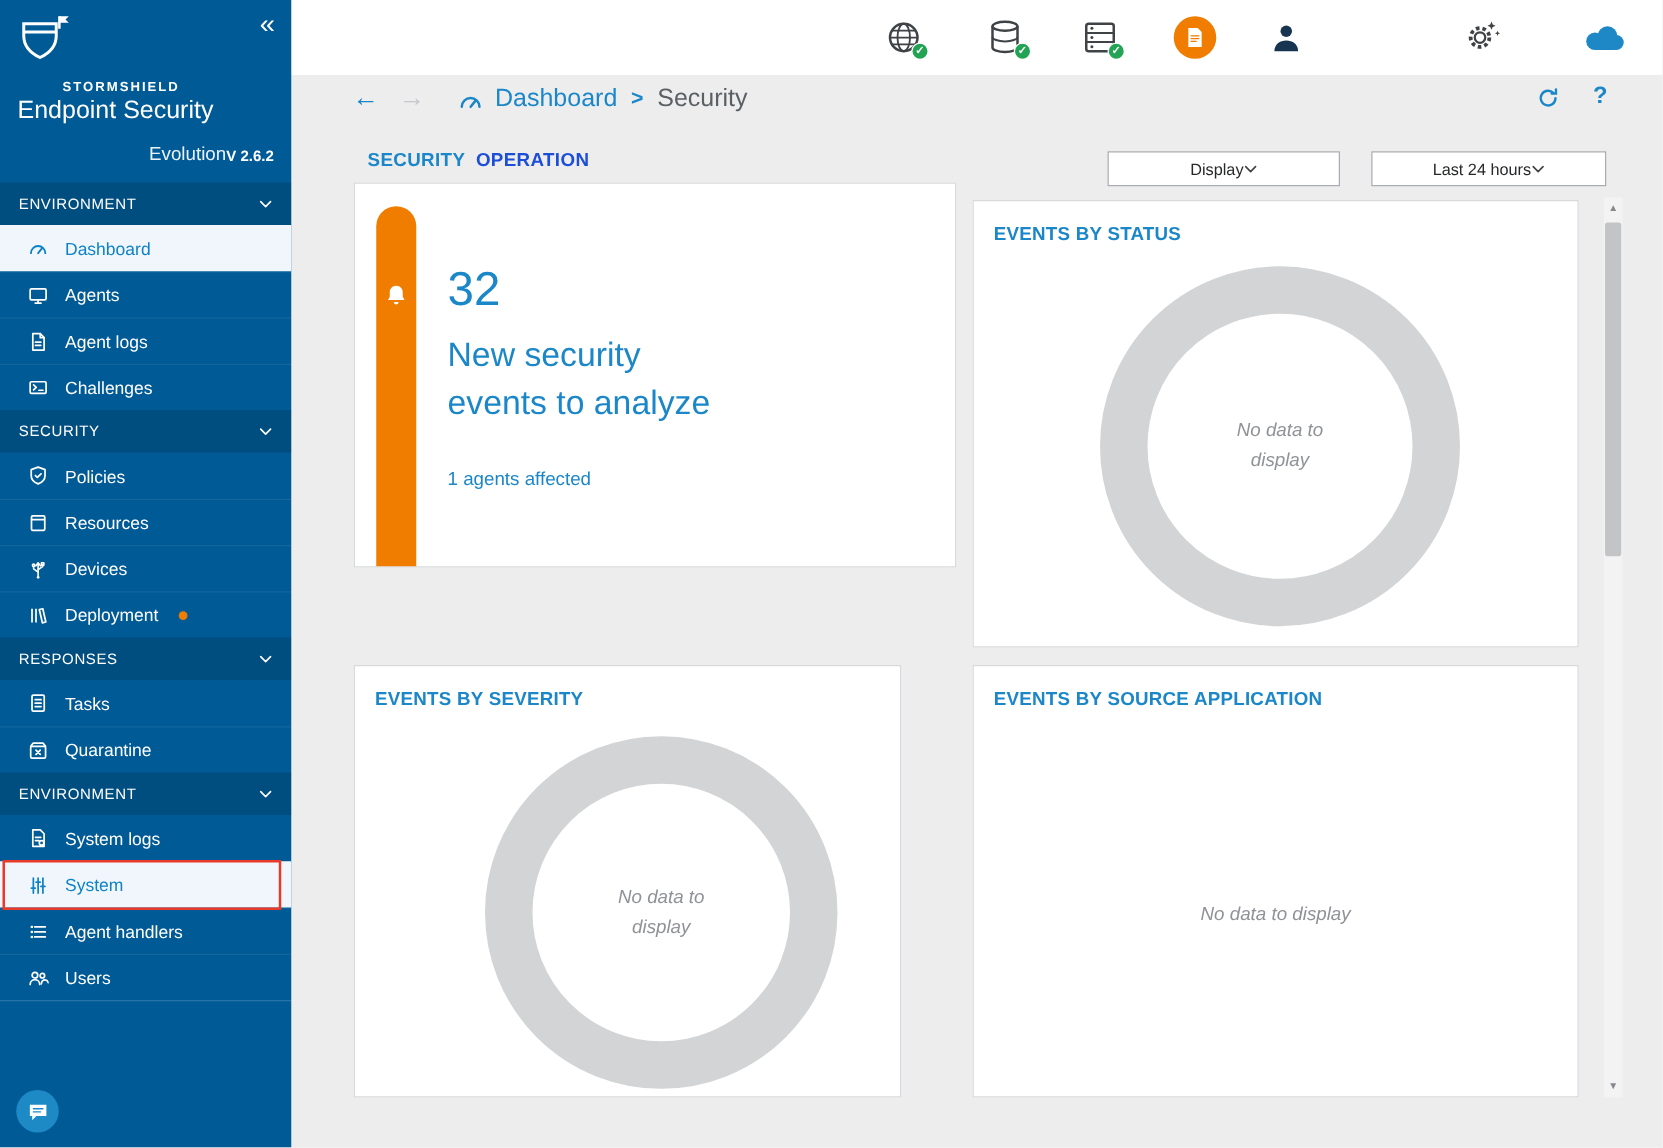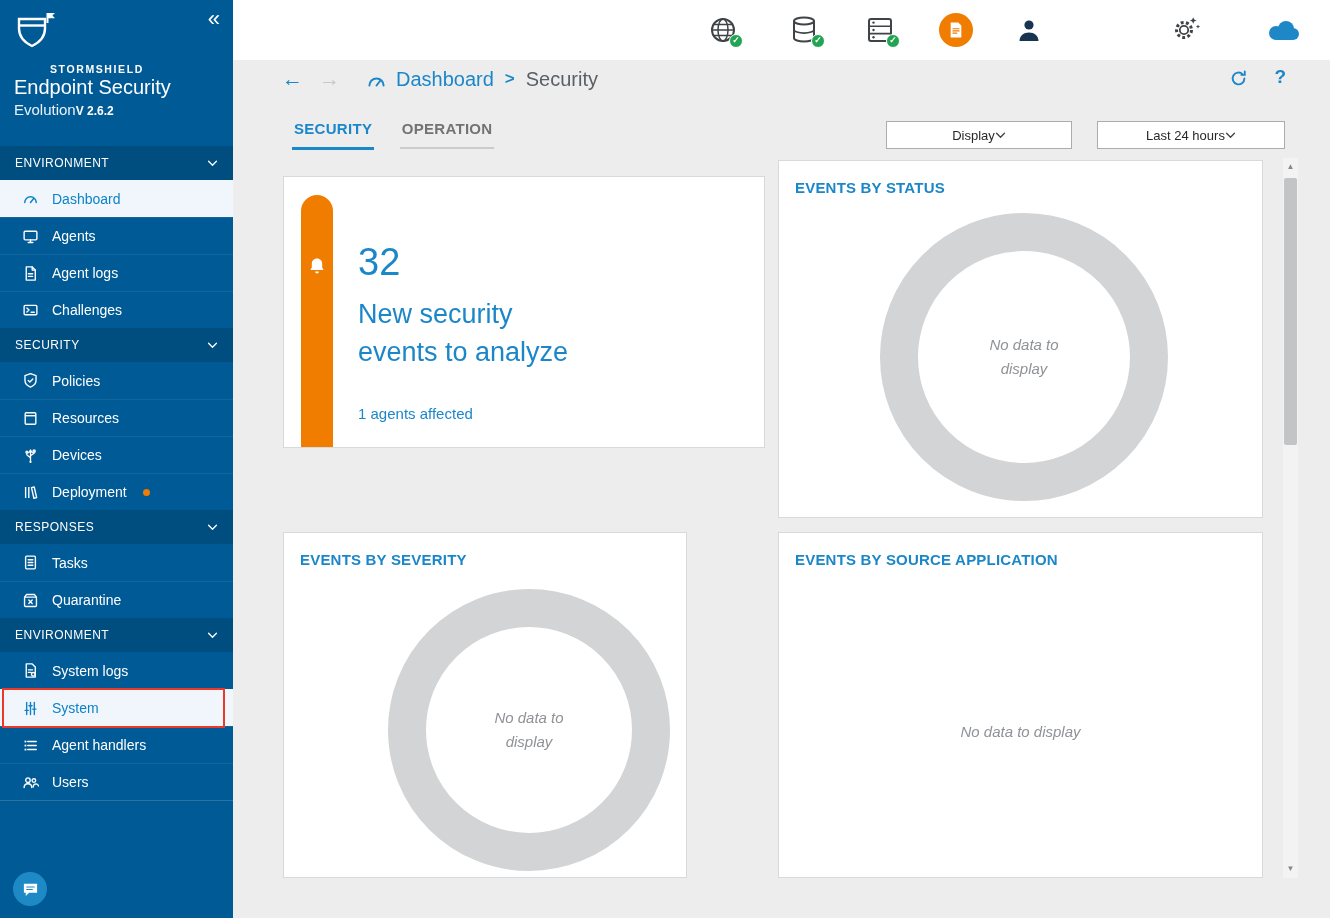--- a/index.html
+++ b/index.html
@@ -5,21 +5,21 @@
   * { margin:0; padding:0; box-sizing:border-box; }
   body { background:#fff; font-family:"Liberation Sans", sans-serif; }
   .app { position:relative; width:1330px; height:918px; overflow:hidden; background:#ededee; }
 
   
   .sidebar { position:absolute; left:0; top:0; width:233px; height:100%; background:var(--sidebar-blue,#005a96); color:#fff; z-index:5; }
   .sidebar-header { position:relative; height:146px; padding:10px 14px 0; }
   .collapse-btn { position:absolute; top:8px; right:13px; background:none; border:none; color:#fff; font-size:22px; cursor:pointer; font-family:inherit; line-height:1; }
   .brand-line1 { font-size:10.5px; font-weight:bold; letter-spacing:1.6px; margin-top:5px;padding-left:36px; }
   .brand-line2 { font-size:20px; font-weight:400; margin-top:1px; }
-  .brand-row3 { display:flex; justify-content:flex-start; align-items:flex-end; margin-top:2px; }
+  .brand-row3 { display:flex; justify-content:flex-end; align-items:flex-end; margin-top:15px; }
   .brand-line3 { font-size:15px; opacity:.92; }
   .brand-version { font-size:12px; font-weight:bold; }
 
   .nav-section { height:34px; background:rgba(0,0,0,.14); display:flex; align-items:center; justify-content:space-between; padding:0 15px; font-size:12px; letter-spacing:.5px; cursor:pointer; }
   .nav-item { height:37px; display:flex; align-items:center; padding-left:22px; gap:13px; font-size:14px; position:relative; cursor:pointer; }
   .nav-item + .nav-item { border-top:1px solid rgba(255,255,255,.07); }
   .nav-icon { width:17px; height:17px; display:flex; color:#fff; flex:none; }
   .nav-icon svg { width:100%; height:100%; }
   .nav-item.active, .nav-item.selected { background:#f0f6fb; color:#0d82c9; }
   .nav-item.active .nav-icon, .nav-item.selected .nav-icon { color:#0d82c9; }
@@ -42,29 +42,29 @@
   .crumb-icon { color:var(--accent-blue,#1b87c9); margin:2px 9px 0 26px; display:flex; }
   .crumb-section { font-size:20px; color:var(--accent-blue,#1b87c9); cursor:pointer; }
   .crumb-sep { font-size:17px; color:var(--accent-blue,#1b87c9); margin:0 11px; font-weight:bold; }
   .crumb-page { font-size:20px; color:#5b6065; }
   .refresh-btn { position:absolute; top:69px; right:82px; cursor:pointer; width:19px; height:19px; }
   .help-btn { position:absolute; top:66px; right:44px; font-size:19px; font-weight:bold; color:var(--accent-blue,#1b87c9); cursor:pointer; }
 
   .tabs { position:absolute; top:120px; left:59px; }
   .tab { display:inline-block; font-size:15px; font-weight:600; letter-spacing:.3px; padding:0 2px 10px; cursor:pointer; }
   .tab.active { color:var(--accent-blue,#1b87c9); border-bottom:3px solid var(--accent-blue,#1b87c9); }
-  .tab.inactive { color:#737373; border-bottom:2px solid #c9cccf; margin-left:21px; }
+  .tab.inactive { color:#1d4ed8; border-bottom:2px solid #c9cccf; }
   .select { position:absolute; top:121px; height:28px; background:#fff; border:1px solid #a9acb0; display:flex; align-items:center; justify-content:center; padding:0 9px; font-size:13px; color:#26282a; cursor:pointer; }
   .select .chev { color:#3f4346; display:flex; }
 
   .card { position:absolute; background:#fff; border:1px solid #d7d9db; overflow:hidden; }
   .card-title { position:absolute; top:18px; left:16px; font-size:15px; font-weight:bold; color:var(--accent-blue,#1b87c9); letter-spacing:.2px; }
-  .card1 { left:50px; top:176px; width:482px; height:272px; }
+  .card1 { left:50px; top:146px; width:482px; height:308px; }
   .card2 { left:545px; top:160px; width:485px; height:358px; }
-  .card3 { left:50px; top:532px; width:404px; height:346px; }
+  .card3 { left:50px; top:532px; width:438px; height:346px; }
   .card4 { left:545px; top:532px; width:485px; height:346px; }
 
   .alert-bar { position:absolute; left:17px; top:18px; width:32px; height:322px; border-radius:16px; background:var(--orange,#f07c00); }
   .bell { position:absolute; left:7px; top:62px; display:flex; }
   .alert-count { position:absolute; left:74px; top:64px; font-size:38px; color:var(--accent-blue,#1b87c9); }
   .alert-title { position:absolute; left:74px; top:118px; width:235px; font-size:27px; line-height:1.42; color:var(--accent-blue,#1b87c9); }
   .alert-link { position:absolute; left:74px; top:228px; font-size:15px; color:var(--accent-blue,#1b87c9); cursor:pointer; text-decoration:none; }
 
   .donut { position:absolute; border-radius:50%; border:38px solid var(--donut-gray,#d3d4d5); }
   .card2 .donut, .card2 .donut-label { left:101px; top:52px; width:288px; height:288px; }

